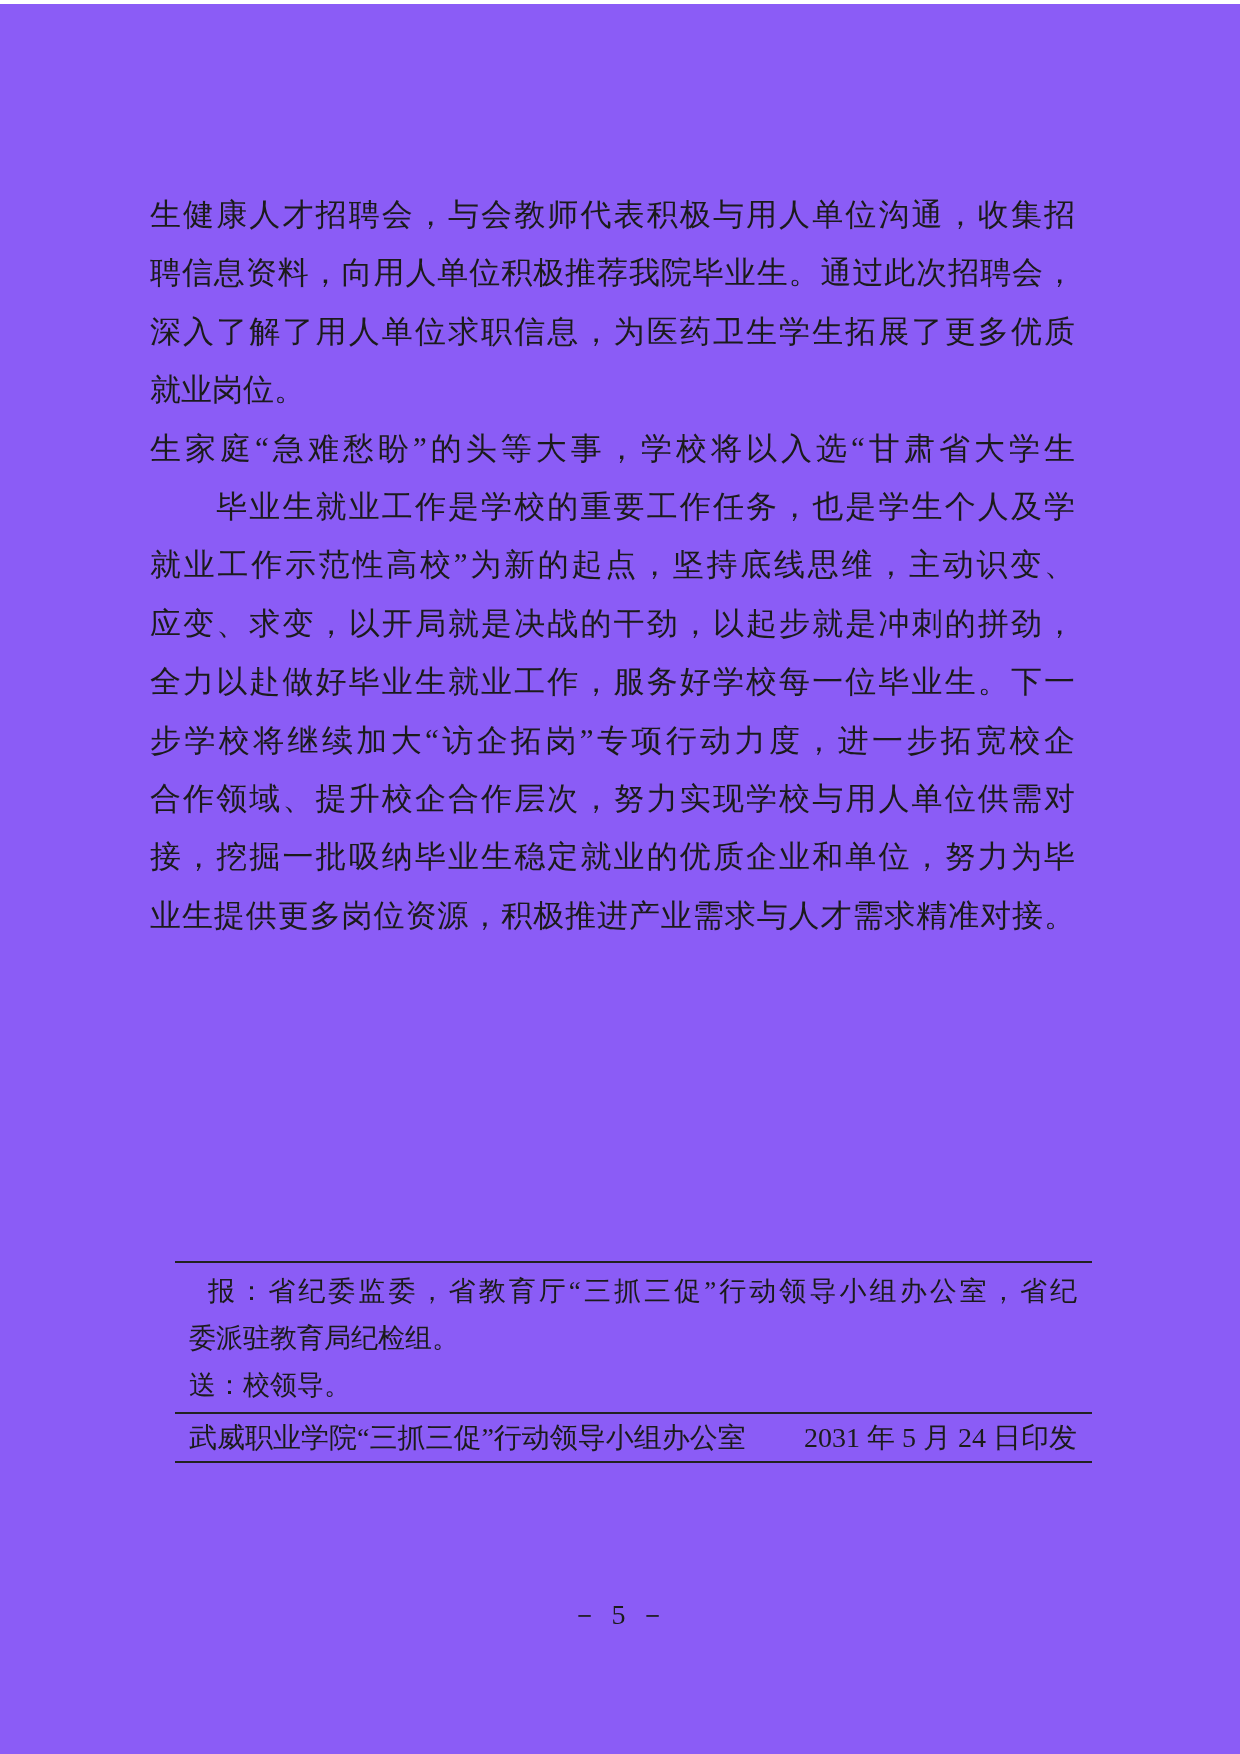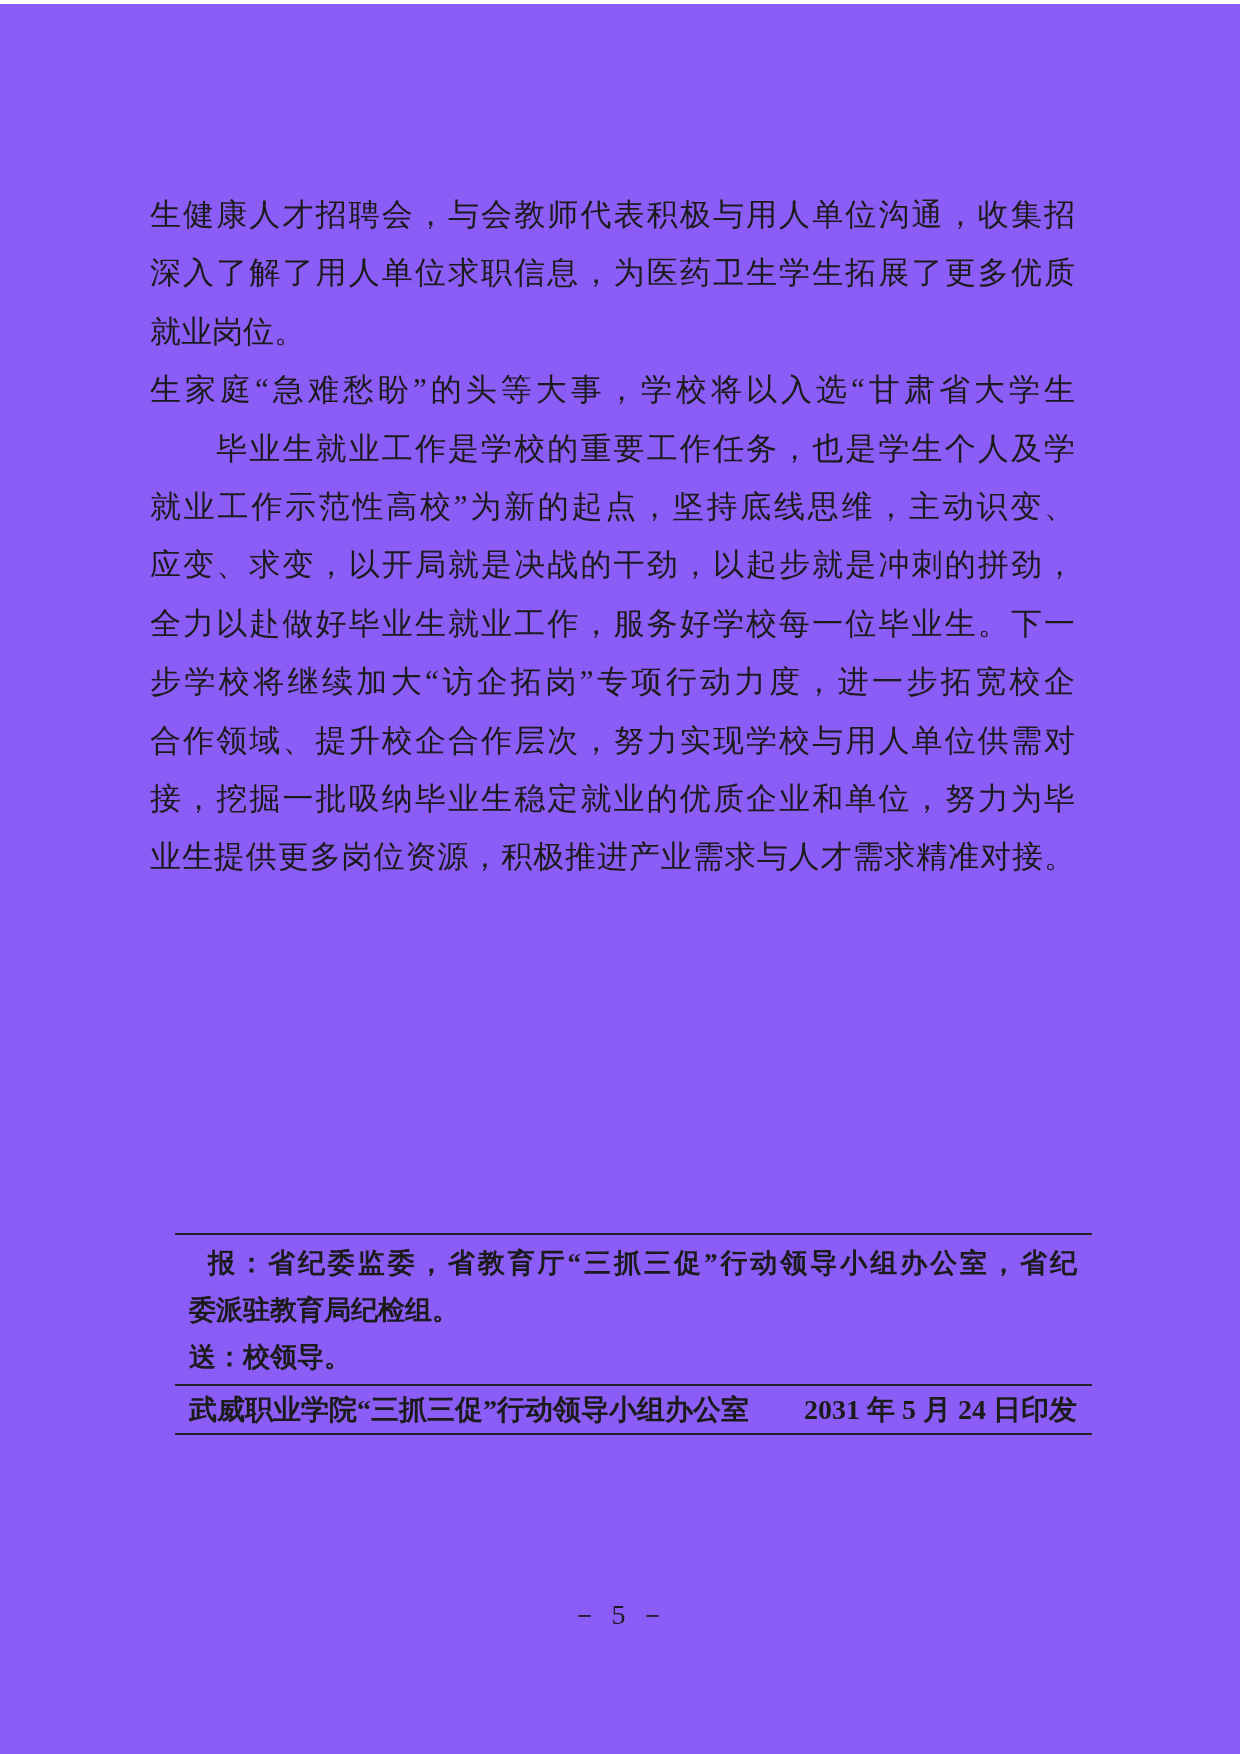--- a/index.html
+++ b/index.html
@@ -27,23 +27,22 @@
     text-align: justify;
     text-align-last: justify;
     text-justify: inter-character;
     white-space: pre-wrap;
   }
   .body-line.short { text-align-last: left; }
   
   .doc-footer {
     position: absolute;
     left: 175px;
-    top: 1229px;
+    top: 1257px;
     width: 917px;
-    font-weight: bold;
   }
   .rule { border-top: 2px solid #222222; width: 100%; }
   .distribution {
     padding: 5px 15px 3px 14px;
     font-size: 27px;
     line-height: 47px;
   }
   .dist-line {
     text-align: justify;
     text-align-last: justify;
@@ -71,20 +70,21 @@
     letter-spacing: 3px;
   }
 </style>
 </head>
 <body>
 
 <div class="page">
 
   <div class="body-text" id="body-text">
       <div class="body-line">生健康人才招聘会，与会教师代表积极与用人单位沟通，收集招</div>
+      <div class="body-line">聘信息资料，向用人单位积极推荐我院毕业生。通过此次招聘会，</div>
       <div class="body-line">深入了解了用人单位求职信息，为医药卫生学生拓展了更多优质</div>
       <div class="body-line short">就业岗位。</div>
       <div class="body-line">生家庭“急难愁盼”的头等大事，学校将以入选“甘肃省大学生</div>
       <div class="body-line">　　毕业生就业工作是学校的重要工作任务，也是学生个人及学</div>
       <div class="body-line">就业工作示范性高校”为新的起点，坚持底线思维，主动识变、</div>
       <div class="body-line">应变、求变，以开局就是决战的干劲，以起步就是冲刺的拼劲，</div>
       <div class="body-line">全力以赴做好毕业生就业工作，服务好学校每一位毕业生。下一</div>
       <div class="body-line">步学校将继续加大“访企拓岗”专项行动力度，进一步拓宽校企</div>
       <div class="body-line">合作领域、提升校企合作层次，努力实现学校与用人单位供需对</div>
       <div class="body-line">接，挖掘一批吸纳毕业生稳定就业的优质企业和单位，努力为毕</div>

